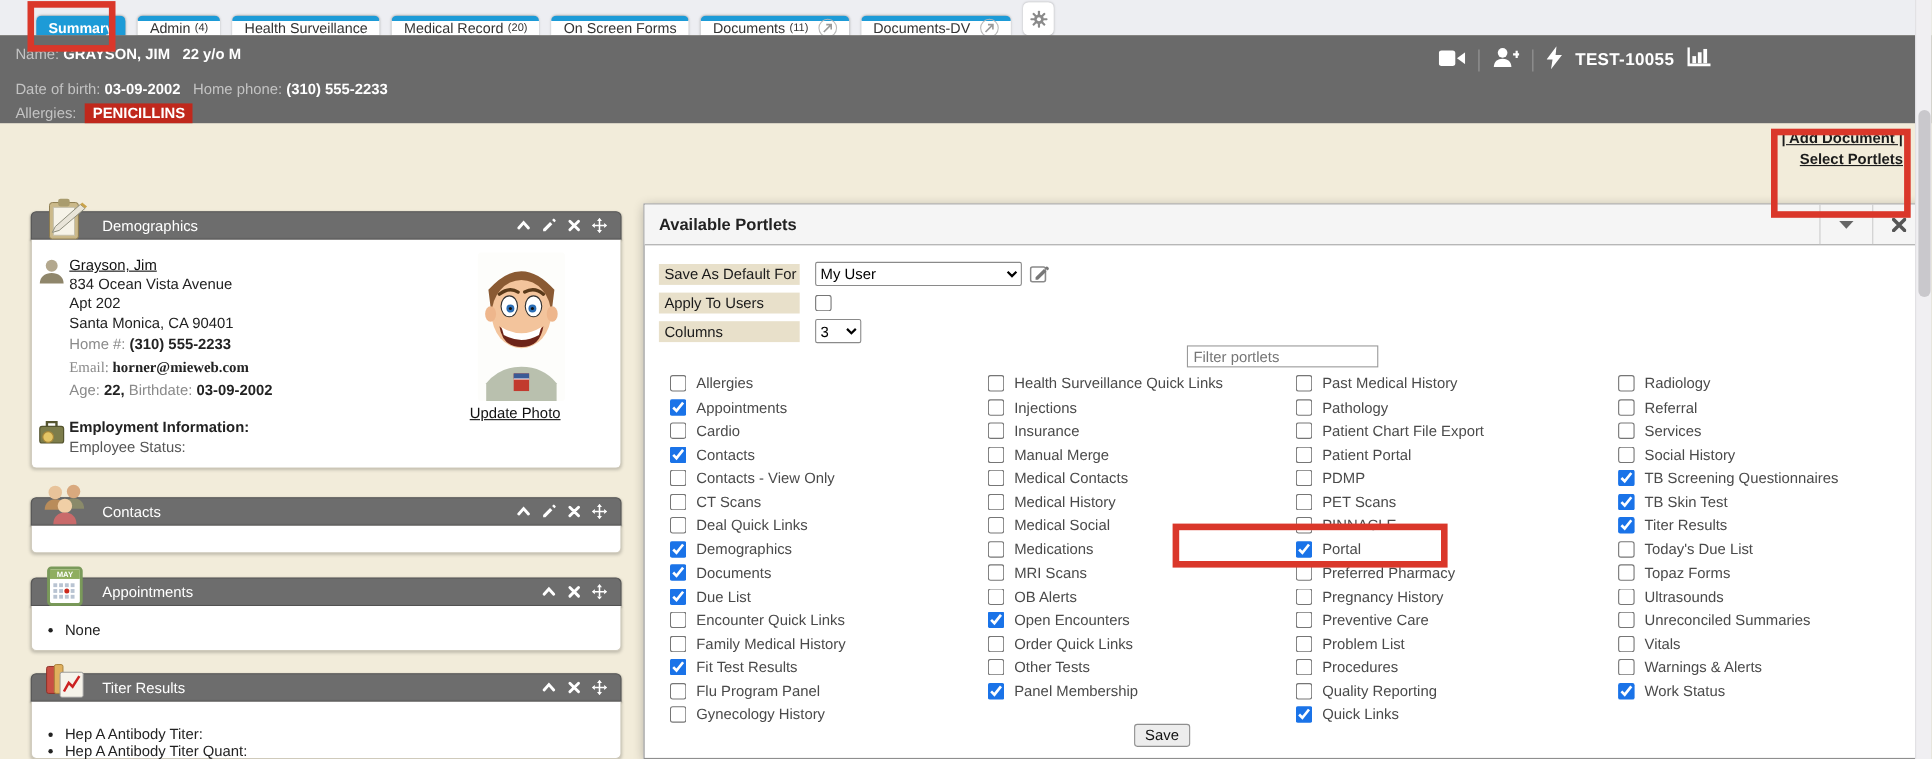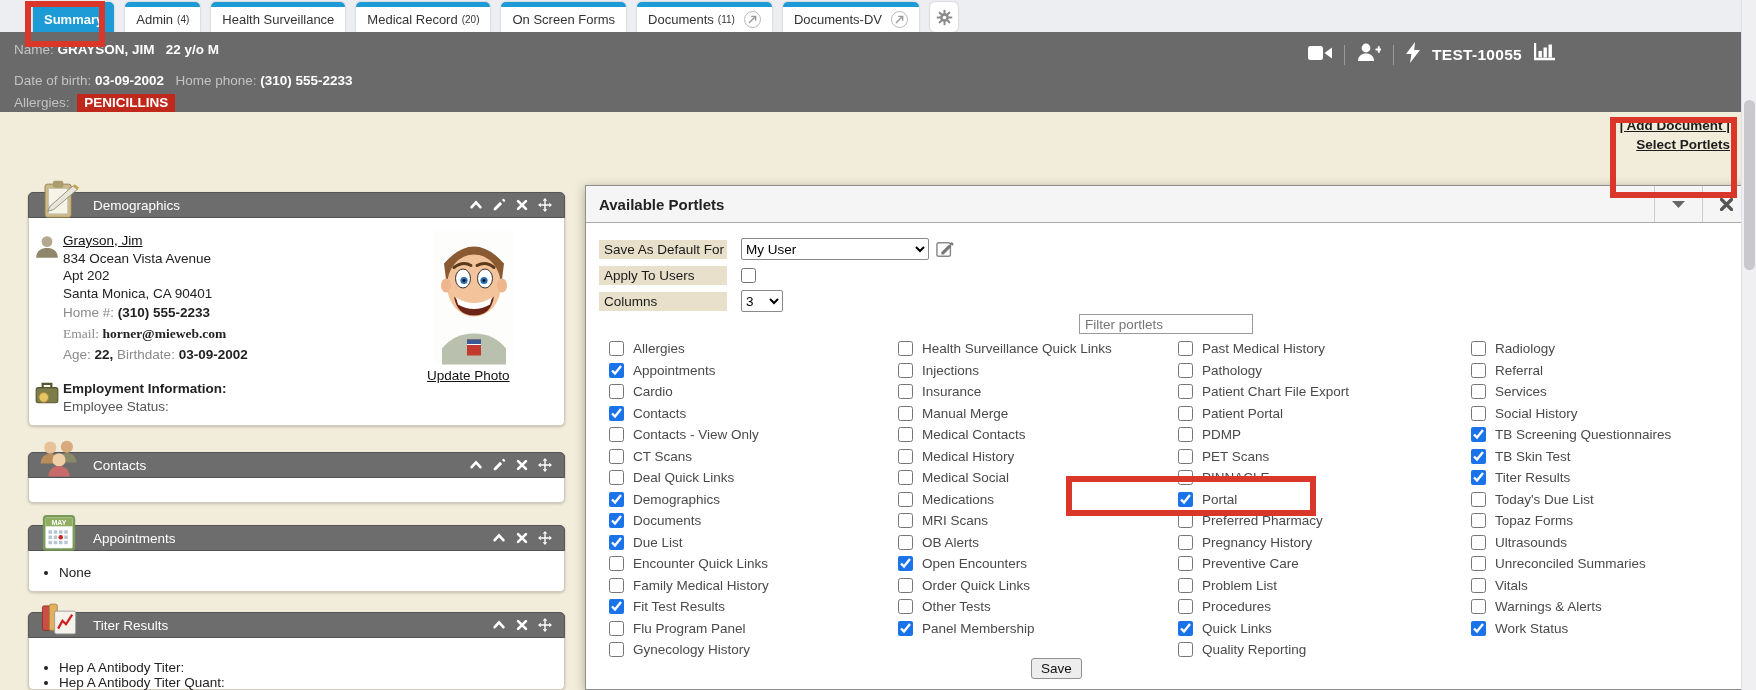--- a/index.html
+++ b/index.html
@@ -3,21 +3,21 @@
 <meta charset="utf-8">
 <style>
   * { margin:0; padding:0; box-sizing:border-box; }
   body { background:#ddd; font-family:"Liberation Sans", sans-serif; }
   .screen{ position:relative; width:1756px; height:690px; overflow:hidden;
            background:#f2ecda; font-family:"Liberation Sans", sans-serif; }
 
   
   .tabbar{ position:absolute; top:0; left:0; width:100%; height:32px; background:#edeef2; }
   .tabs{ position:absolute; left:33px; bottom:0; display:flex; gap:11px; align-items:flex-end; }
-  .tab{ height:30px; display:flex; align-items:center; padding:0 11px; background:#fff;
+  .tab{ height:18px; display:flex; align-items:center; padding:0 11px; background:#fff;
         border-radius:5px 5px 0 0; border-top:5px solid #1d9bd7; font-size:13px; color:#333;
         box-shadow:0 0 2px rgba(0,0,0,.25); cursor:pointer; white-space:nowrap; }
   .tab.active{ background:#1d9bd7; color:#fff; font-weight:bold; }
   .tab .count{ font-size:10px; margin-left:4px; }
   .popout{ width:17px; height:17px; border:1.5px solid #b9b9b9; border-radius:50%;
            display:flex; align-items:center; justify-content:center; margin-left:9px; flex:none; }
   .gearbtn{ height:30px; width:28px; background:#fff; border-radius:5px;
             box-shadow:0 0 2px rgba(0,0,0,.25); display:flex; align-items:center; justify-content:center; cursor:pointer; }
 
   
@@ -575,26 +575,26 @@
           </label>
           <label class="pitem">
             <input type="checkbox" style="">
             <span>Problem List</span>
           </label>
           <label class="pitem">
             <input type="checkbox" style="">
             <span>Procedures</span>
           </label>
           <label class="pitem">
+            <input type="checkbox" style="">
+            <span>Quality Reporting</span>
+          </label>
+          <label class="pitem">
             <input type="checkbox" checked="" style="">
             <span>Quick Links</span>
-          </label>
-          <label class="pitem">
-            <input type="checkbox" style="">
-            <span>Quality Reporting</span>
           </label>
         </div>
         <div class="pcol" style="left: 885px;">
           <label class="pitem">
             <input type="checkbox" style="">
             <span>Radiology</span>
           </label>
           <label class="pitem">
             <input type="checkbox" style="">
             <span>Referral</span>

